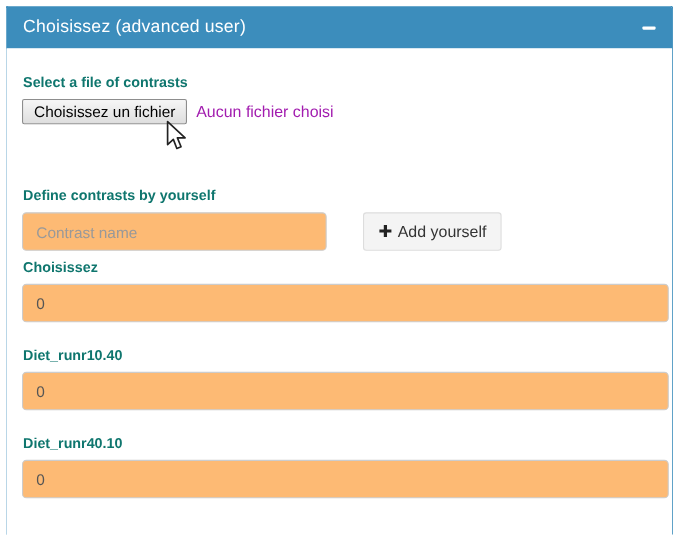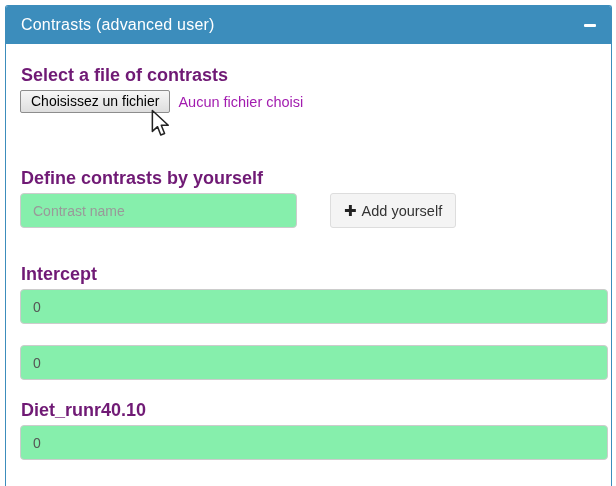--- a/index.html
+++ b/index.html
@@ -28,21 +28,21 @@
   .minus-icon{width:12px;height:3px;background:#ffffff;border-radius:1px;}
 
   .panel-body{
     background:#ffffff;
     padding:12px 10px 0 9px;
     min-height:440px;
   }
 
   label.ctl-label{
     display:block;
-    font-size:18px;font-weight:bold;color:#701a75;
+    font-size:13px;font-weight:bold;color:#0f766e;
     line-height:18px;
     margin:0 0 6px 6px;
   }
   .file-group > label.ctl-label{margin-top:10px;margin-left:6px;}
 
   .file-row{
     margin-top:5px;
     margin-left:5px;
     margin-bottom:56px;
     display:flex;align-items:center;
@@ -60,54 +60,54 @@
   .file-status{margin-left:8px;font-size:14.5px;color:#a21caf;}
 
   .define-row{display:flex;align-items:flex-start;}
   .form-control{
     box-sizing:border-box;
     height:35px;
     border:1px solid #ccc;border-radius:4px;
     padding:6px 12px;
     font-family:"Liberation Sans","DejaVu Sans",sans-serif;
     font-size:14px;color:#555;
-    background:#86efac;
+    background:#fdba74;
     outline:none;
   }
   .form-control::placeholder{color:#999;opacity:1;}
   .contrast-name{width:277px;margin-left:5px;}
   .btn-add{
     margin-left:33px;
     height:35px;
     background:#f4f4f4;
     border:1px solid #ddd;border-radius:3px;
     color:#333;font-size:14.5px;
     font-family:"Liberation Sans","DejaVu Sans",sans-serif;
     padding:6px 13px;
     display:inline-flex;align-items:center;gap:5px;
     cursor:pointer;
   }
   .plus-glyph{font-size:15px;line-height:1;color:#222;}
 
   .form-group{margin-bottom:21px;}
-  .define-group{margin-bottom:37px;}
+  .define-group{margin-bottom:6px;}
   .contrast-field .form-control{width:100%;margin-left:5px;width:588px;}
   .contrast-field label.ctl-label{margin-left:6px;}
 
   .cursor{position:absolute;left:150px;top:104px;pointer-events:none;}
 </style>
 </head>
 <body>
 
 <div class="page">
 
   <div class="panel">
 
     <div class="panel-heading">
-      <span class="panel-title">Contrasts (advanced user)</span>
+      <span class="panel-title">Choisissez (advanced user)</span>
       <span class="minus-icon"></span>
     </div>
 
     <div class="panel-body">
 
       <div class="form-group file-group">
         <label class="ctl-label">Select a file of contrasts</label>
         <div class="file-row">
           <button class="file-btn">Choisissez un fichier</button>
           <span class="file-status">Aucun fichier choisi</span>
@@ -119,25 +119,26 @@
         <div class="define-row">
           <input type="text" class="form-control contrast-name" placeholder="Contrast name" style="">
           <button class="btn-add">
             <span class="plus-glyph">✚</span>
             <span>Add yourself</span>
           </button>
         </div>
       </div>
 
       <div class="form-group contrast-field">
-        <label class="ctl-label">Intercept</label>
+        <label class="ctl-label">Choisissez</label>
         <input type="text" class="form-control" value="0" style="">
       </div>
 
       <div class="form-group contrast-field">
+        <label class="ctl-label">Diet_runr10.40</label>
         <input type="text" class="form-control" value="0" style="">
       </div>
 
       <div class="form-group contrast-field">
         <label class="ctl-label">Diet_runr40.10</label>
         <input type="text" class="form-control" value="0" style="">
       </div>
 
     </div>
   </div>

